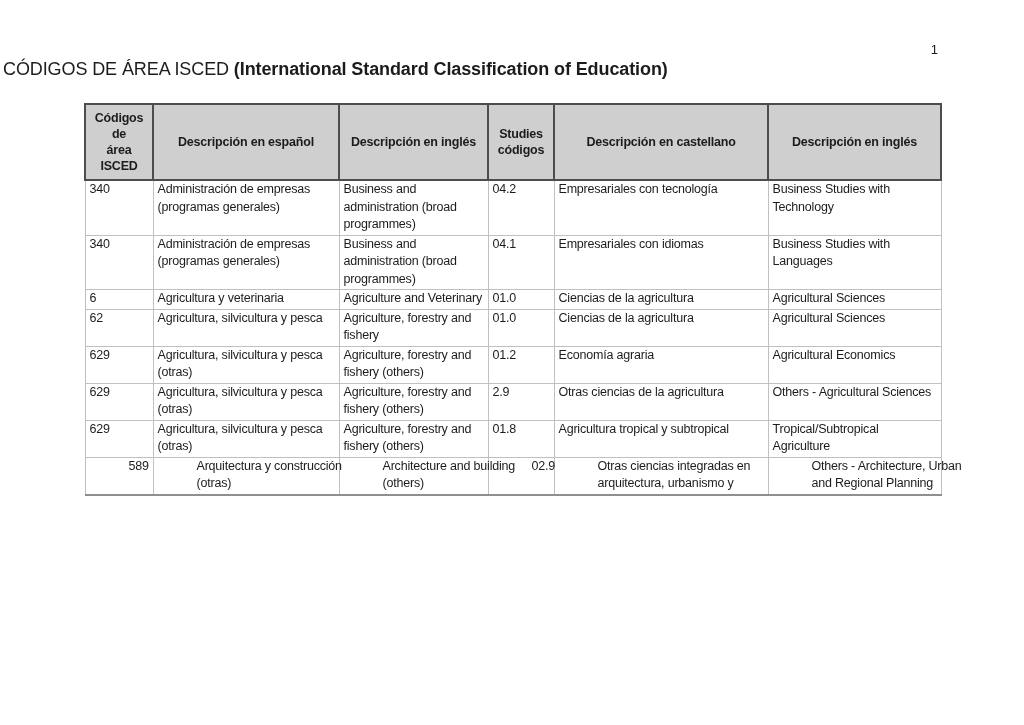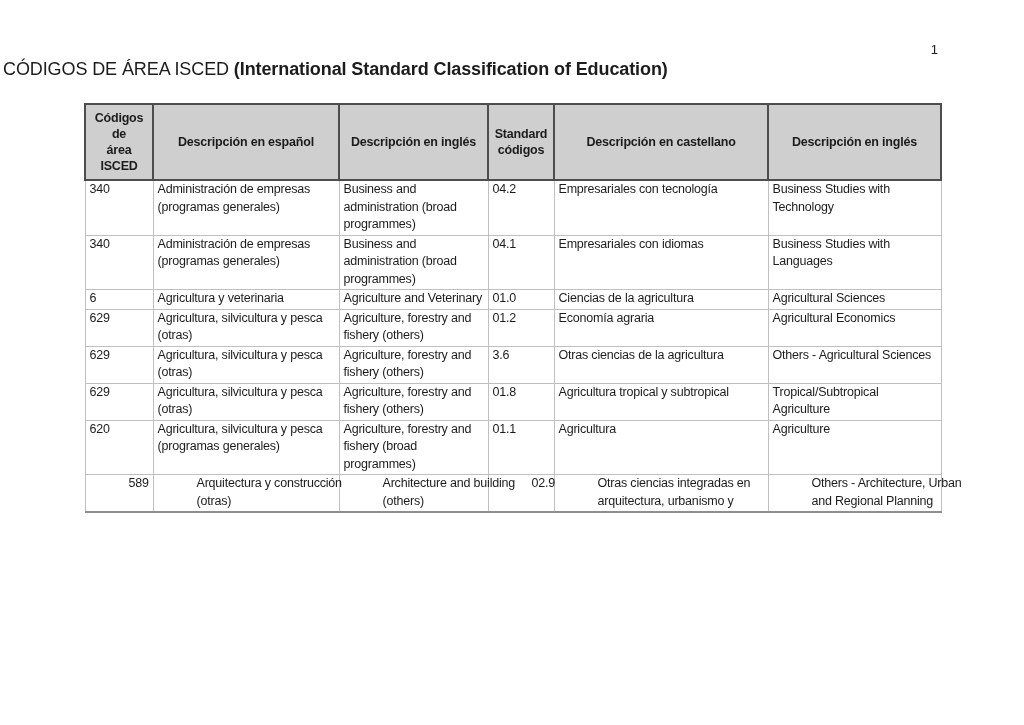--- a/index.html
+++ b/index.html
@@ -82,21 +82,21 @@
     <col style="width:66px">
     <col style="width:214px">
     <col style="width:173px">
   </colgroup>
   <thead>
     <tr>
       <th>Códigos de
 área ISCED</th>
       <th>Descripción en español</th>
       <th>Descripción en inglés</th>
-      <th>Standard
+      <th>Studies
 códigos</th>
       <th>Descripción en castellano</th>
       <th>Descripción en inglés</th>
     </tr>
   </thead>
   <tbody>
       <tr>
         <td>340</td>
         <td>Administración de empresas
 (programas generales)</td>
@@ -122,60 +122,58 @@
       </tr>
       <tr>
         <td>6</td>
         <td>Agricultura y veterinaria</td>
         <td>Agriculture and Veterinary</td>
         <td>01.0</td>
         <td>Ciencias de la agricultura</td>
         <td>Agricultural Sciences</td>
       </tr>
       <tr>
+        <td>62</td>
+        <td>Agricultura, silvicultura y pesca</td>
+        <td>Agriculture, forestry and
+fishery</td>
+        <td>01.0</td>
+        <td>Ciencias de la agricultura</td>
+        <td>Agricultural Sciences</td>
+      </tr>
+      <tr>
         <td>629</td>
         <td>Agricultura, silvicultura y pesca
 (otras)</td>
         <td>Agriculture, forestry and
 fishery (others)</td>
         <td>01.2</td>
         <td>Economía agraria</td>
         <td>Agricultural Economics</td>
       </tr>
       <tr>
         <td>629</td>
         <td>Agricultura, silvicultura y pesca
 (otras)</td>
         <td>Agriculture, forestry and
 fishery (others)</td>
-        <td>3.6</td>
+        <td>2.9</td>
         <td>Otras ciencias de la agricultura</td>
         <td>Others - Agricultural Sciences</td>
       </tr>
       <tr>
         <td>629</td>
         <td>Agricultura, silvicultura y pesca
 (otras)</td>
         <td>Agriculture, forestry and
 fishery (others)</td>
         <td>01.8</td>
         <td>Agricultura tropical y subtropical</td>
         <td>Tropical/Subtropical
 Agriculture</td>
-      </tr>
-      <tr>
-        <td>620</td>
-        <td>Agricultura, silvicultura y pesca
-(programas generales)</td>
-        <td>Agriculture, forestry and
-fishery (broad
-programmes)</td>
-        <td>01.1</td>
-        <td>Agricultura</td>
-        <td>Agriculture</td>
       </tr>
       <tr>
         <td>589</td>
         <td>Arquitectura y construcción
 (otras)</td>
         <td>Architecture and building
 (others)</td>
         <td>02.9</td>
         <td>Otras ciencias integradas en
 arquitectura, urbanismo y</td>

